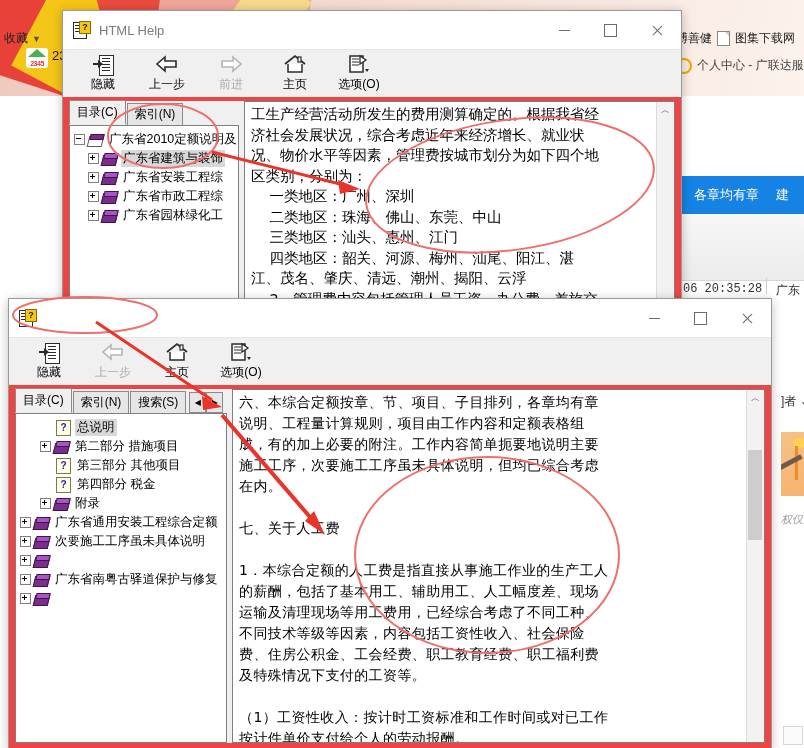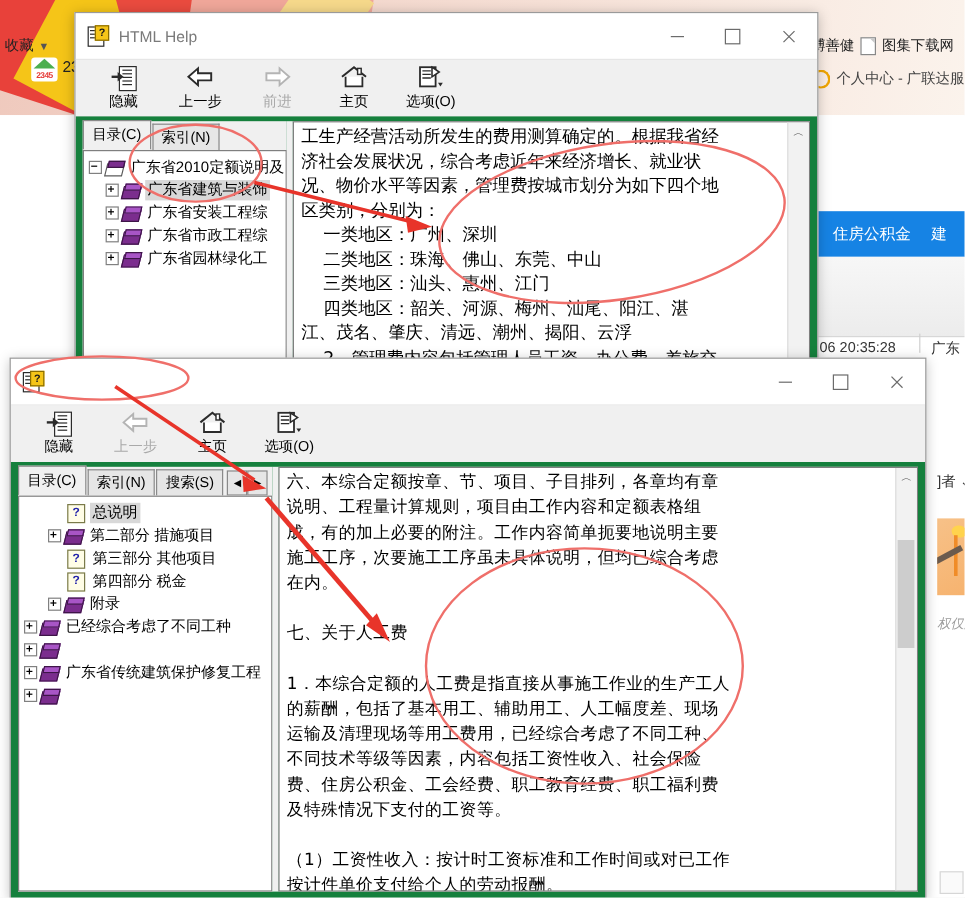--- a/index.html
+++ b/index.html
@@ -44,21 +44,21 @@
     font-size:12px;color:#444;white-space:nowrap;}
   .uc-dot{width:12px;height:12px;border:2px solid #f0a500;border-radius:50%;border-left-color:#2b7fe0;display:inline-block;}
 
   .bg-white-strip{position:absolute;left:0;top:96px;width:804px;height:652px;background:#ffffff;}
 
   .bg-bluebar{position:absolute;left:680px;top:176px;width:124px;height:38px;background:#1683e4;}
   .bg-bluebar .bt{position:absolute;top:10px;font-size:13px;color:#fff;white-space:nowrap;}
 
   .bg-graystrip{position:absolute;left:680px;top:214px;width:124px;height:66px;
     background:linear-gradient(#f7f7f7,#ececec);border-bottom:1px solid #d7d7d7;}
-  .bg-timestamp{position:absolute;left:683px;top:282px;font-size:12px;color:#333;white-space:nowrap;}
+  .bg-timestamp{position:absolute;left:683px;top:282px;font-size:12px;color:#333;white-space:nowrap;font-family:Liberation Mono, monospace;}
   .bg-ts-sep{position:absolute;left:766px;top:278px;width:1px;height:16px;background:#cfcfcf;}
   .bg-ts2{position:absolute;left:776px;top:282px;font-size:12px;color:#333;}
 
   .bg-author{position:absolute;left:781px;top:393px;font-size:12px;color:#333;white-space:nowrap;}
   .bg-card{position:absolute;left:781px;top:432px;width:23px;height:64px;
     background:linear-gradient(150deg,#f7c188,#f6b36f);overflow:hidden;}
   .bg-card .pen{position:absolute;left:-4px;top:28px;width:26px;height:5px;background:#6b5b4e;transform:rotate(-28deg);}
   .bg-card .post{position:absolute;left:14px;top:14px;width:3px;height:34px;background:#f08c28;}
   .bg-card .blob{position:absolute;left:12px;top:6px;width:12px;height:10px;background:#ffd34d;border-radius:50% 50% 40% 60%;}
   .bg-watermark{position:absolute;left:781px;top:512px;font-size:11px;color:#9b9b9b;font-style:italic;white-space:nowrap;}
@@ -102,21 +102,21 @@
   
   .g-hide{position:relative;width:21px;height:19px;}
   .g-hide .pg{position:absolute;right:0;top:0;width:13px;height:19px;border:1.5px solid #2b2b2b;background:#fff;}
   .g-hide .pg i{position:absolute;left:2px;top:2px;width:8px;height:1px;background:#2b2b2b;
     box-shadow:0 3px 0 #2b2b2b,0 6px 0 #2b2b2b,0 9px 0 #2b2b2b,0 12px 0 #2b2b2b;}
   .g-hide .ar{position:absolute;left:0;top:5px;width:10px;height:7px;}
   .g-hide .ar b{position:absolute;left:0;top:3px;width:7px;height:2px;background:#2b2b2b;}
   .g-hide .ar s{position:absolute;left:5px;top:0;width:0;height:0;
     border-top:4px solid transparent;border-bottom:4px solid transparent;border-left:5px solid #2b2b2b;}
 
-  .hh-body{position:absolute;left:0;right:0;bottom:0;top:86px;background:#15803d;}
+  .hh-body{position:absolute;left:0;right:0;bottom:0;top:86px;background:#ef4444;}
   .nav-pane{position:absolute;left:6px;top:4px;bottom:6px;background:#f0f0f0;}
   .tabs{display:flex;align-items:flex-end;height:24px;position:relative;}
   .tab{height:21px;padding:0 7px;border:1px solid #8a8a8a;border-bottom:none;background:#e6e6e6;
     font-size:12px;color:#000;display:flex;align-items:center;margin-right:1px;}
   .tab.active{background:#f0f0f0;height:23px;border-bottom:1px solid #f0f0f0;}
   .tab-arrows{display:flex;margin-left:2px;}
   .tab-arrow{width:15px;height:19px;border:1px solid #8a8a8a;background:#e6e6e6;
     display:flex;align-items:center;justify-content:center;font-size:8px;color:#000;}
   .tree{position:absolute;left:0;right:0;top:24px;bottom:0;background:#ffffff;
     border:1px solid #7f7f7f;overflow:hidden;padding:4px 0 0 2px;box-sizing:border-box;}
@@ -179,21 +179,21 @@
     <span>图集下载网</span>
   </div>
   <div class="bg-usercenter">
     <span class="uc-dot"></span>
     <span>个人中心 - 广联达服</span>
   </div>
 
   <div class="bg-white-strip"></div>
 
   <div class="bg-bluebar">
-    <span class="bt" style="left:14px">住房公积金</span>
+    <span class="bt" style="left:14px">各章均有章</span>
     <span class="bt" style="left:96px">建</span>
   </div>
   <div class="bg-graystrip"></div>
   <div class="bg-timestamp">06 20:35:28</div>
   <div class="bg-ts-sep"></div>
   <div class="bg-ts2">广东</div>
 
   <div class="bg-author"><span>]者</span> <span>⌄</span></div>
   <div class="bg-card">
     <span class="blob"></span>
@@ -468,36 +468,44 @@
               <span class="c2"></span>
             </span>
           <span class="tlab">附录</span>
         </div>
         <div class="tnode" style="padding-left:2px">
           <span class="tbox plus"></span>
           <span class="tbook">
               <span class="c1"></span>
               <span class="c2"></span>
             </span>
-          <span class="tlab">已经综合考虑了不同工种</span>
+          <span class="tlab">广东省通用安装工程综合定额</span>
         </div>
         <div class="tnode" style="padding-left:2px">
           <span class="tbox plus"></span>
           <span class="tbook">
               <span class="c1"></span>
               <span class="c2"></span>
             </span>
+          <span class="tlab">次要施工工序虽未具体说明</span>
         </div>
         <div class="tnode" style="padding-left:2px">
           <span class="tbox plus"></span>
           <span class="tbook">
               <span class="c1"></span>
               <span class="c2"></span>
             </span>
-          <span class="tlab">广东省传统建筑保护修复工程</span>
+        </div>
+        <div class="tnode" style="padding-left:2px">
+          <span class="tbox plus"></span>
+          <span class="tbook">
+              <span class="c1"></span>
+              <span class="c2"></span>
+            </span>
+          <span class="tlab">广东省南粤古驿道保护与修复</span>
         </div>
         <div class="tnode" style="padding-left:2px">
           <span class="tbox plus"></span>
           <span class="tbook">
               <span class="c1"></span>
               <span class="c2"></span>
             </span>
         </div>
       </div>
     </div>

